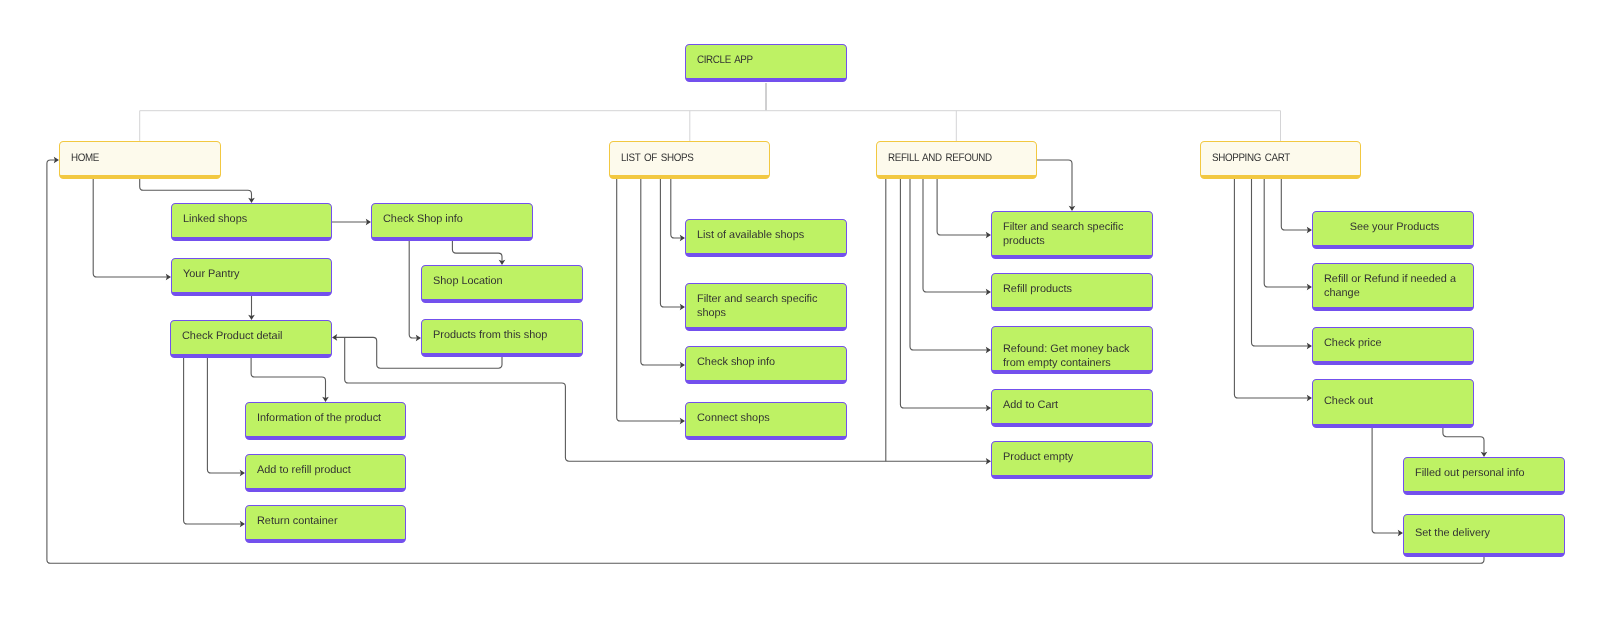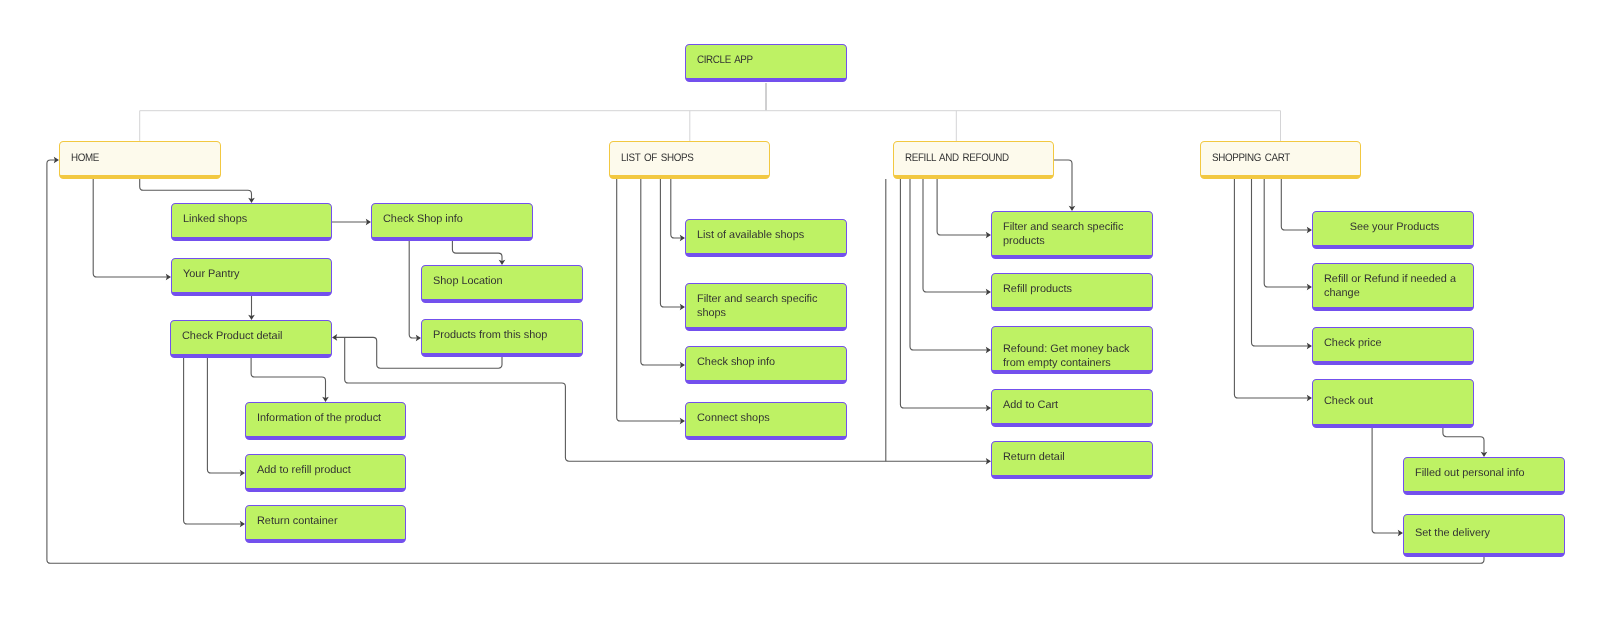--- a/index.html
+++ b/index.html
@@ -91,21 +91,21 @@
 </svg>
   <div class="node screen" style="left: 685px; top: 44px; width: 162px; height: 38px;">
       <span class="lbl caps">CIRCLE APP</span>
     </div>
   <div class="node section" style="left: 59px; top: 141px; width: 162px; height: 38px;">
       <span class="lbl caps">HOME</span>
     </div>
   <div class="node section" style="left: 609px; top: 141px; width: 161px; height: 38px;">
       <span class="lbl caps">LIST OF SHOPS</span>
     </div>
-  <div class="node section" style="left: 876px; top: 141px; width: 161px; height: 38px; margin-left: 17px;">
+  <div class="node section" style="left: 876px; top: 141px; width: 161px; height: 38px;">
       <span class="lbl caps">REFILL AND REFOUND</span>
     </div>
   <div class="node section" style="left: 1200px; top: 141px; width: 161px; height: 38px;">
       <span class="lbl caps">SHOPPING CART</span>
     </div>
   <div class="node screen" style="left: 171px; top: 203px; width: 161px; height: 38px; align-items: center;">
       <span class="lbl">Linked shops</span>
     </div>
   <div class="node screen" style="left: 171px; top: 258px; width: 161px; height: 38px;">
       <span class="lbl">Your Pantry</span>
@@ -149,21 +149,21 @@
   <div class="node screen" style="left: 991px; top: 273px; width: 162px; height: 38px;">
       <span class="lbl">Refill products</span>
     </div>
   <div class="node screen" style="left: 991px; top: 326px; width: 162px; height: 48px; align-items: flex-end;">
       <span class="lbl two">Refound: Get money back from empty containers</span>
     </div>
   <div class="node screen" style="left: 991px; top: 389px; width: 162px; height: 38px;">
       <span class="lbl">Add to Cart</span>
     </div>
   <div class="node screen" style="left: 991px; top: 441px; width: 162px; height: 38px;">
-      <span class="lbl">Return detail</span>
+      <span class="lbl">Product empty</span>
     </div>
   <div class="node screen" style="left: 1312px; top: 211px; width: 162px; height: 38px; justify-content: center;">
       <span class="lbl">See your Products</span>
     </div>
   <div class="node screen" style="left: 1312px; top: 263px; width: 162px; height: 48px; justify-content: flex-end;">
       <span class="lbl two">Refill or Refund if needed a change</span>
     </div>
   <div class="node screen" style="left: 1312px; top: 327px; width: 162px; height: 38px;">
       <span class="lbl">Check price</span>
     </div>

